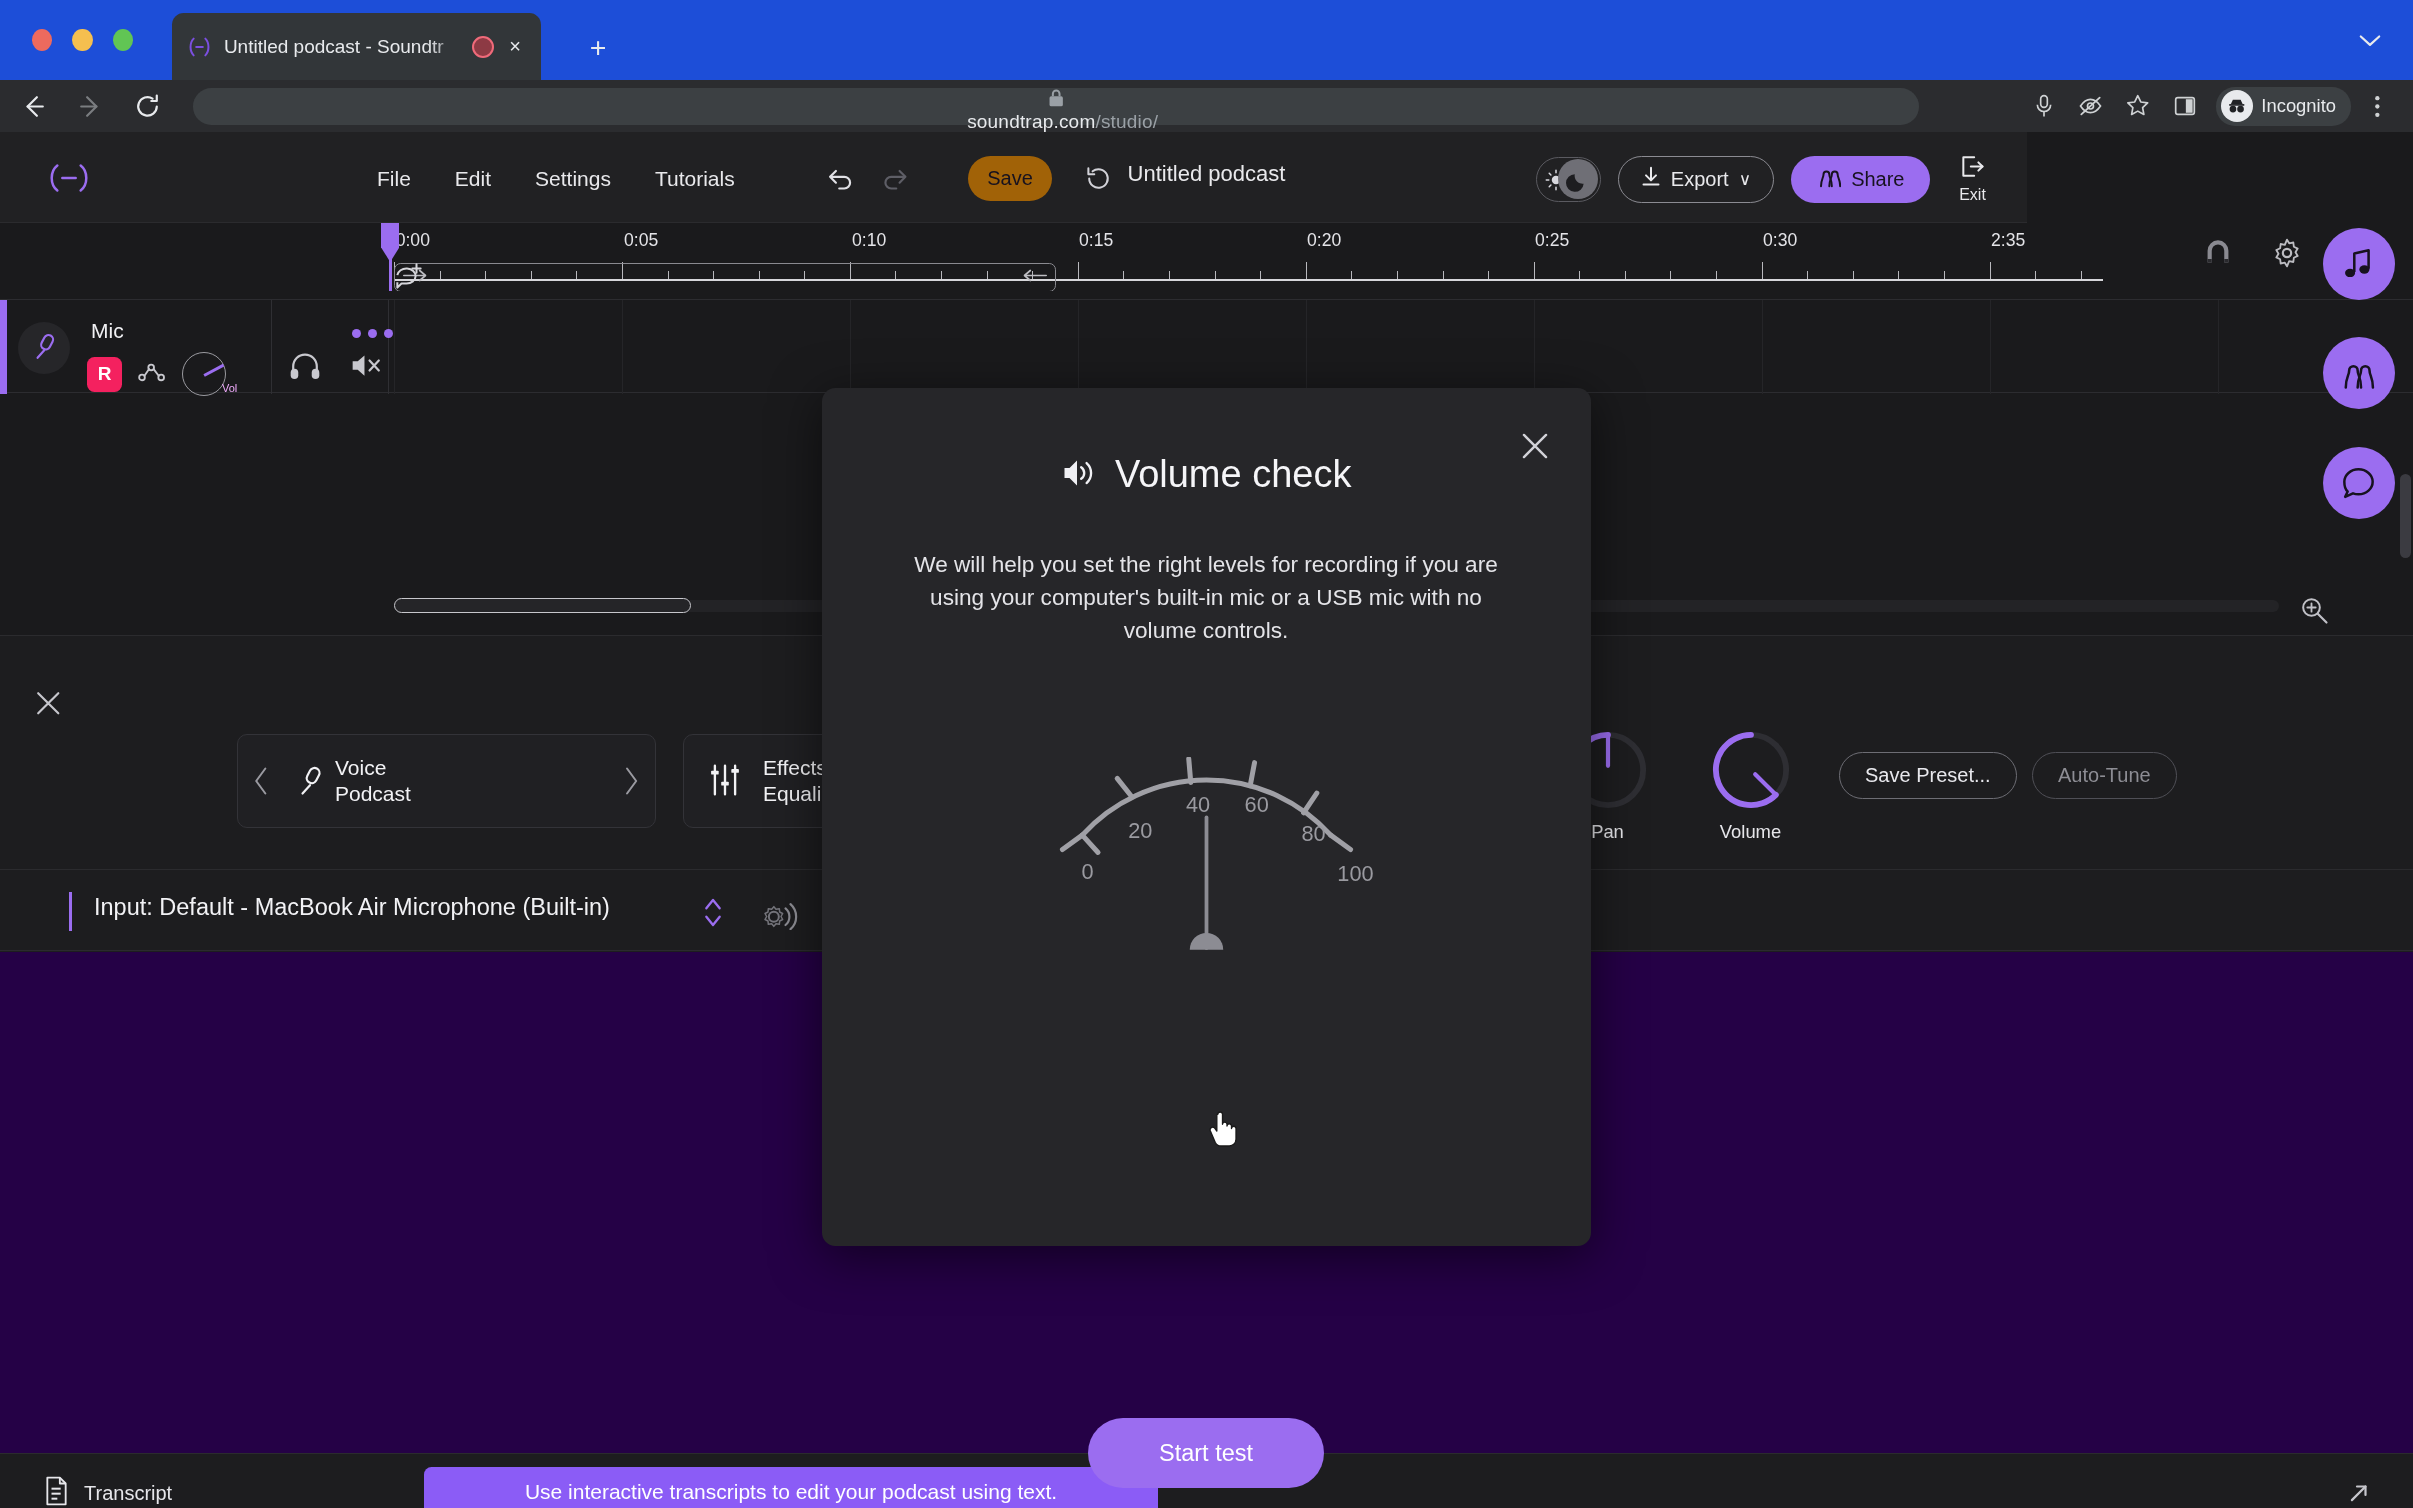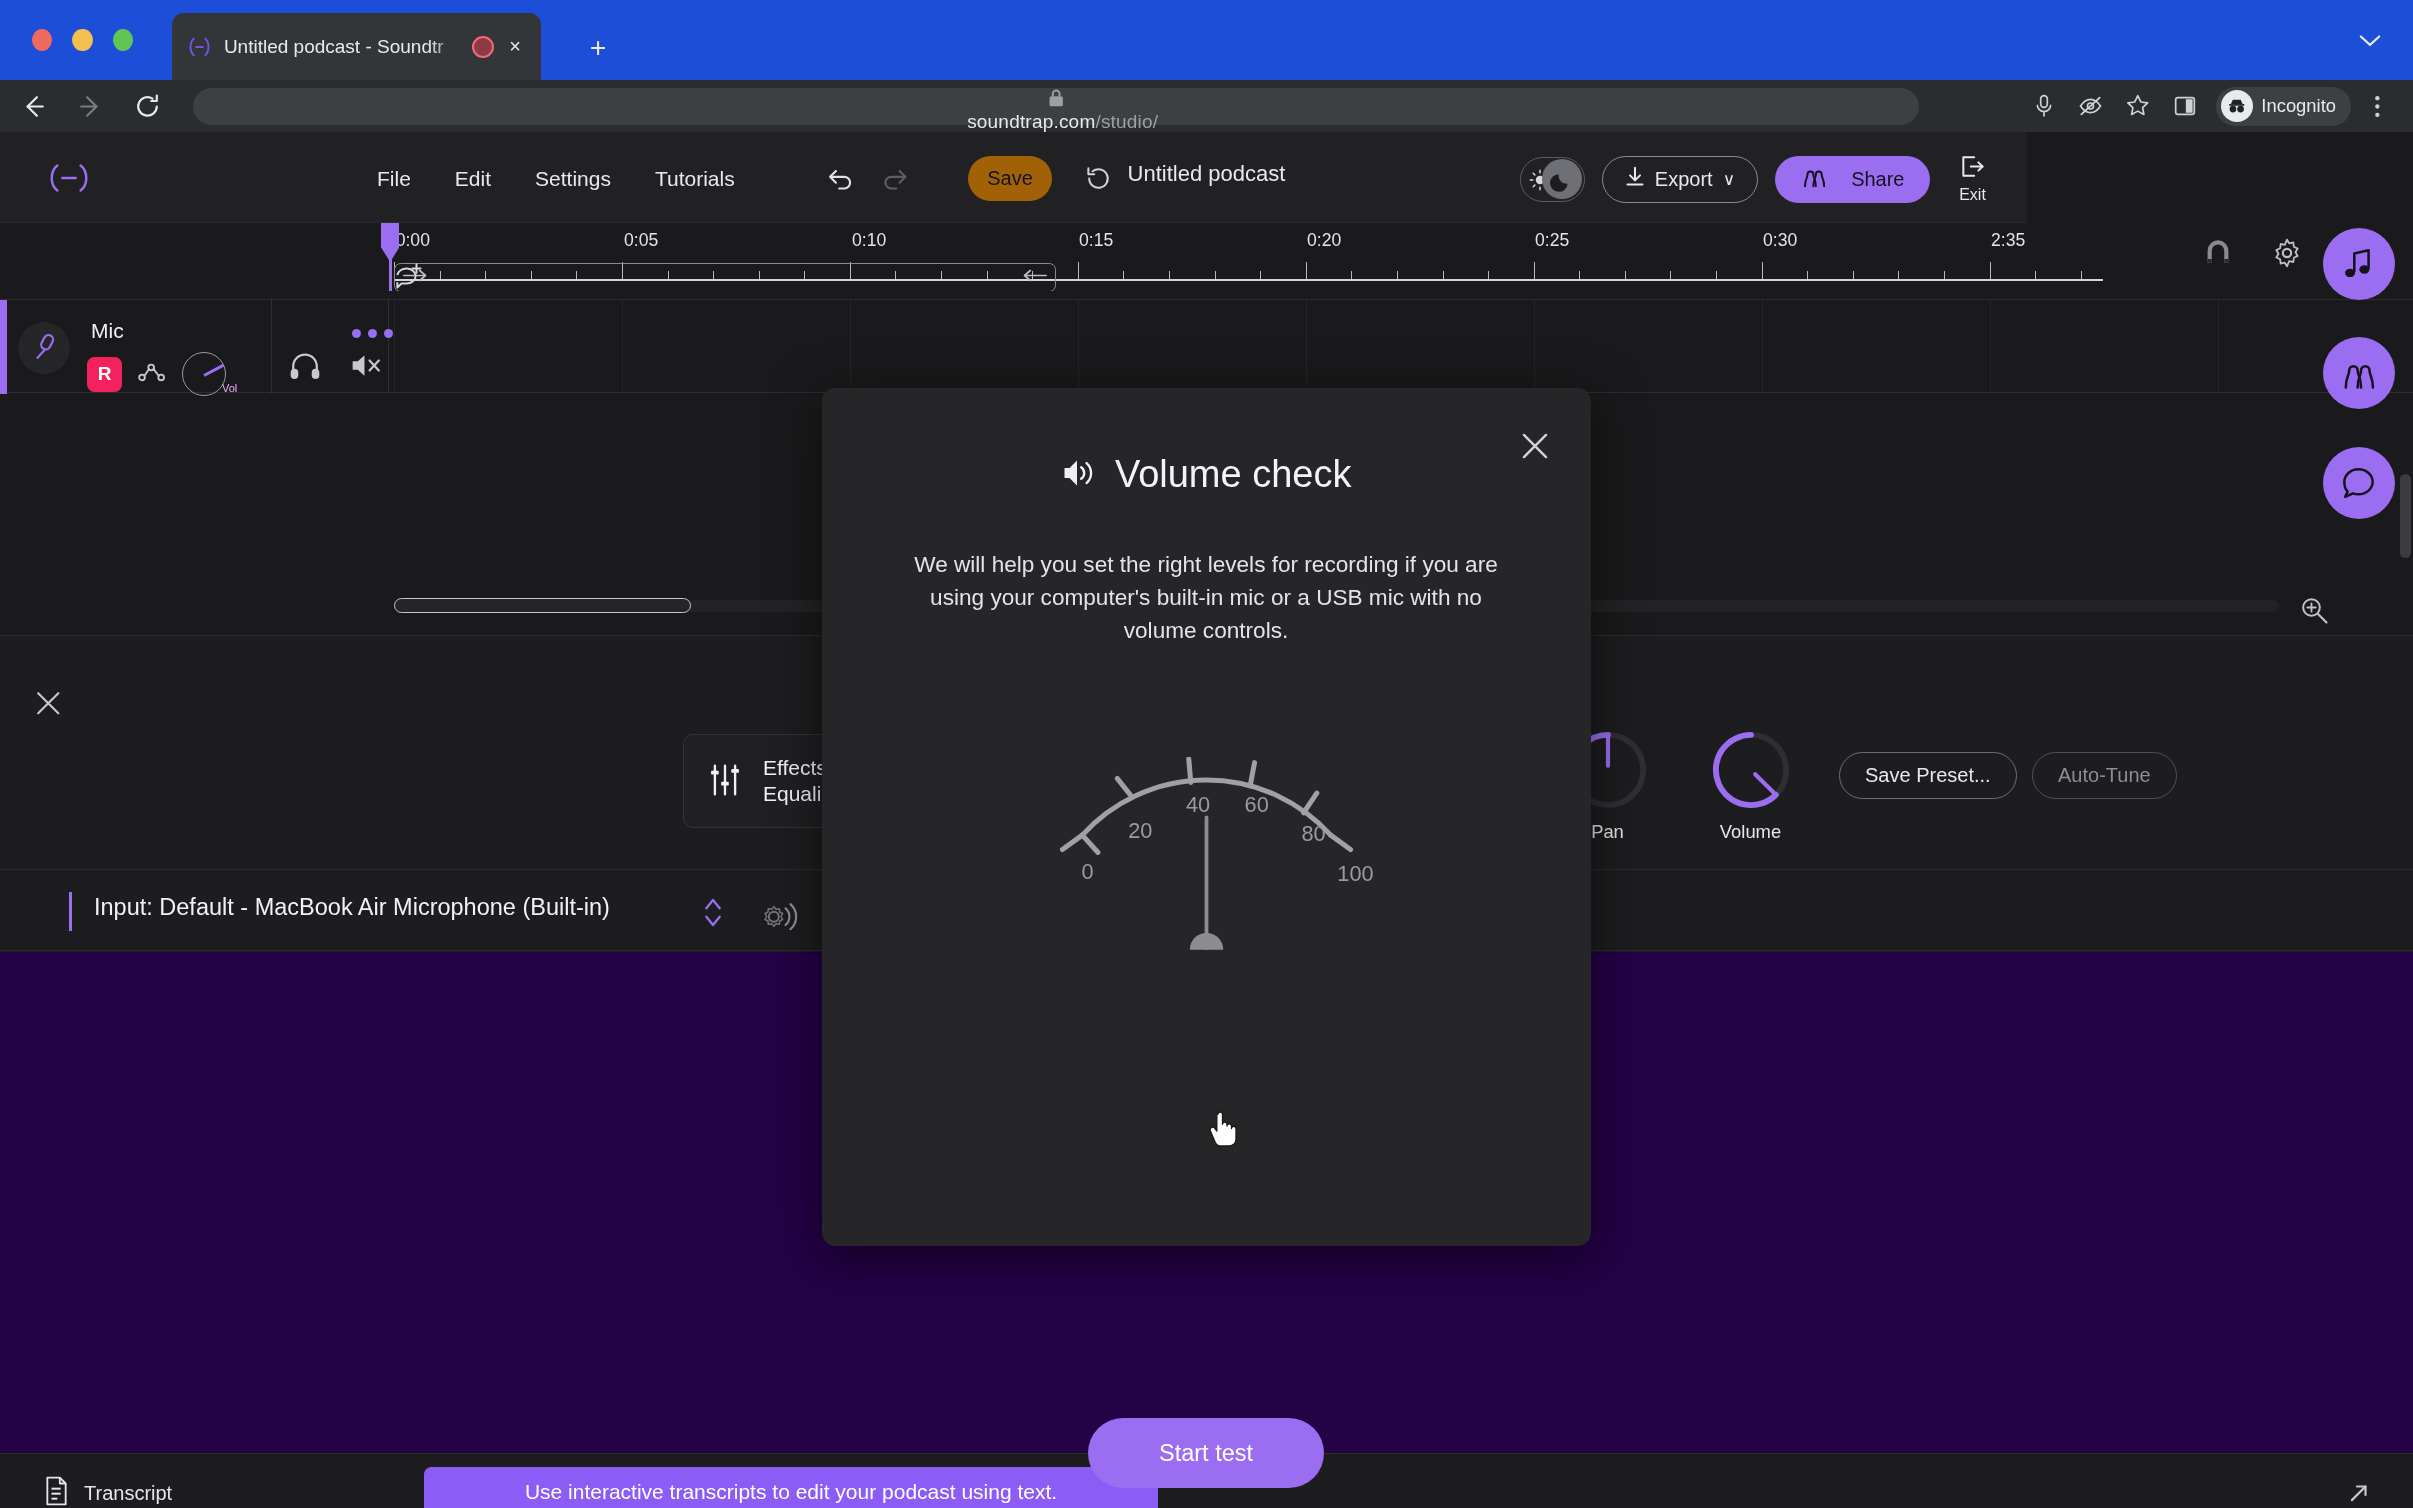--- a/index.html
+++ b/index.html
@@ -57,21 +57,21 @@
   .save-btn { position:absolute; left:968px; top:23.5px; width:84px; height:45px; background:#a16207; border-radius:22.6px;
               color:#17121f; font-size:20px; display:flex; align-items:center; justify-content:center; }
   .restore-btn { position:absolute; left:1079px; top:27px; width:39px; height:39px; display:flex; align-items:center; justify-content:center; }
   .proj-title { position:absolute; left:0; top:28.5px; width:2413px; text-align:center; color:#e9e9ec; font-size:22px; pointer-events:none;}
   .hdr-right { position:absolute; right:28.5px; top:22px; display:flex; align-items:center; gap:17px; }
   .theme-toggle { width:65px; height:45px; border-radius:22.6px; border:1.3px solid #5a5a60; display:flex; align-items:center; position:relative; }
   .theme-toggle .knob { position:absolute; right:1.7px; top:1.7px; width:40px; height:40px; border-radius:50%; background:#6f6f76; }
   .theme-toggle .sun { position:absolute; left:8.4px; top:11.7px; }
   .theme-toggle .moon { position:absolute; right:10px; top:11px; z-index:2;}
   .export-btn { height:47px; border:1.3px solid #8b8b92; border-radius:23.5px; display:flex; align-items:center; gap:10px; padding:0 22px; color:#e9e9ec; font-size:20px;}
-  .share-btn { height:47px; background:#9b6df0; border-radius:23.5px; display:flex; align-items:center; gap:26px; padding:0 25px; color:#17121f; font-size:20px;}
+  .share-btn { height:47px; background:#9b6df0; border-radius:23.5px; display:flex; align-items:center; gap:10px; padding:0 25px; color:#17121f; font-size:20px;}
   .exit-box { width:52px; display:flex; flex-direction:column; align-items:center; gap:3.4px; color:#e9e9ec; font-size:16px;}
 
   
   .ruler { position:absolute; left:0; top:91px; width:2413px; height:69px; background:#1a1a1c; }
   .ruler-ticks { position:absolute; left:394px; top:0; right:310px; height:69px; overflow:hidden; }
   .tick-label { position:absolute; top:6.7px; color:#e4e4e8; font-size:17.6px; }
   .tick { position:absolute; bottom:11.7px; width:1.3px; background:#b8b8bd; }
   .ruler-line { position:absolute; left:394px; right:310px; bottom:11px; height:1.7px; background:#d6d6da; }
   .loop-bar { position:absolute; left:394px; top:40px; width:662px; height:28.5px; border:1.3px solid #8a8a90; border-radius:6.7px;
               display:flex; align-items:center; justify-content:space-between; padding:0 8.4px; }
@@ -509,20 +509,42 @@
     </div>
 
     <div class="editor">
       <div class="editor-close">
         <svg width="28.5" height="28.5" viewBox="0 0 34 34">
             <path d="M5 5 L29 29 M29 5 L5 29" stroke="#c6c6cc" stroke-width="2.6" stroke-linecap="round"></path>
           </svg>
       </div>
     </div>
 
+    <div class="preset-card">
+      <span class="pc-arrow">
+        <svg width="18.4" height="30" viewBox="0 0 22 36">
+            <path d="M16 3 L5 18 L16 33" stroke="#9a9aa1" stroke-width="2.4" fill="none" stroke-linecap="round" stroke-linejoin="round"></path>
+          </svg>
+      </span>
+      <span class="pc-icon">
+        <svg width="30" height="34" viewBox="0 0 36 40">
+            <rect x="16" y="4" width="12" height="19" rx="6" transform="rotate(28 22 13)" stroke="#f2f2f5" stroke-width="2.6" fill="none"></rect>
+            <path d="M9 35 L18 25" stroke="#f2f2f5" stroke-width="2.6" stroke-linecap="round"></path>
+          </svg>
+      </span>
+      <span class="pc-txt">
+        <span class="pc-t1" style="display:block">Voice</span>
+        <span class="pc-t2" style="display:block">Podcast</span>
+      </span>
+      <span class="pc-arrow">
+        <svg width="18.4" height="30" viewBox="0 0 22 36">
+            <path d="M6 3 L17 18 L6 33" stroke="#9a9aa1" stroke-width="2.4" fill="none" stroke-linecap="round" stroke-linejoin="round"></path>
+          </svg>
+      </span>
+    </div>
 
     <div class="fx-card">
       <span>
         <svg width="32" height="34" viewBox="0 0 38 40">
             <g stroke="#f2f2f5" stroke-width="2.8" stroke-linecap="round">
               <path d="M7 3 V37M19 3 V37M31 3 V37"></path>
             </g>
             <g fill="#f2f2f5">
               <rect x="2.5" y="9" width="9" height="4.5" rx="1"></rect>
               <rect x="14.5" y="22" width="9" height="4.5" rx="1"></rect>

